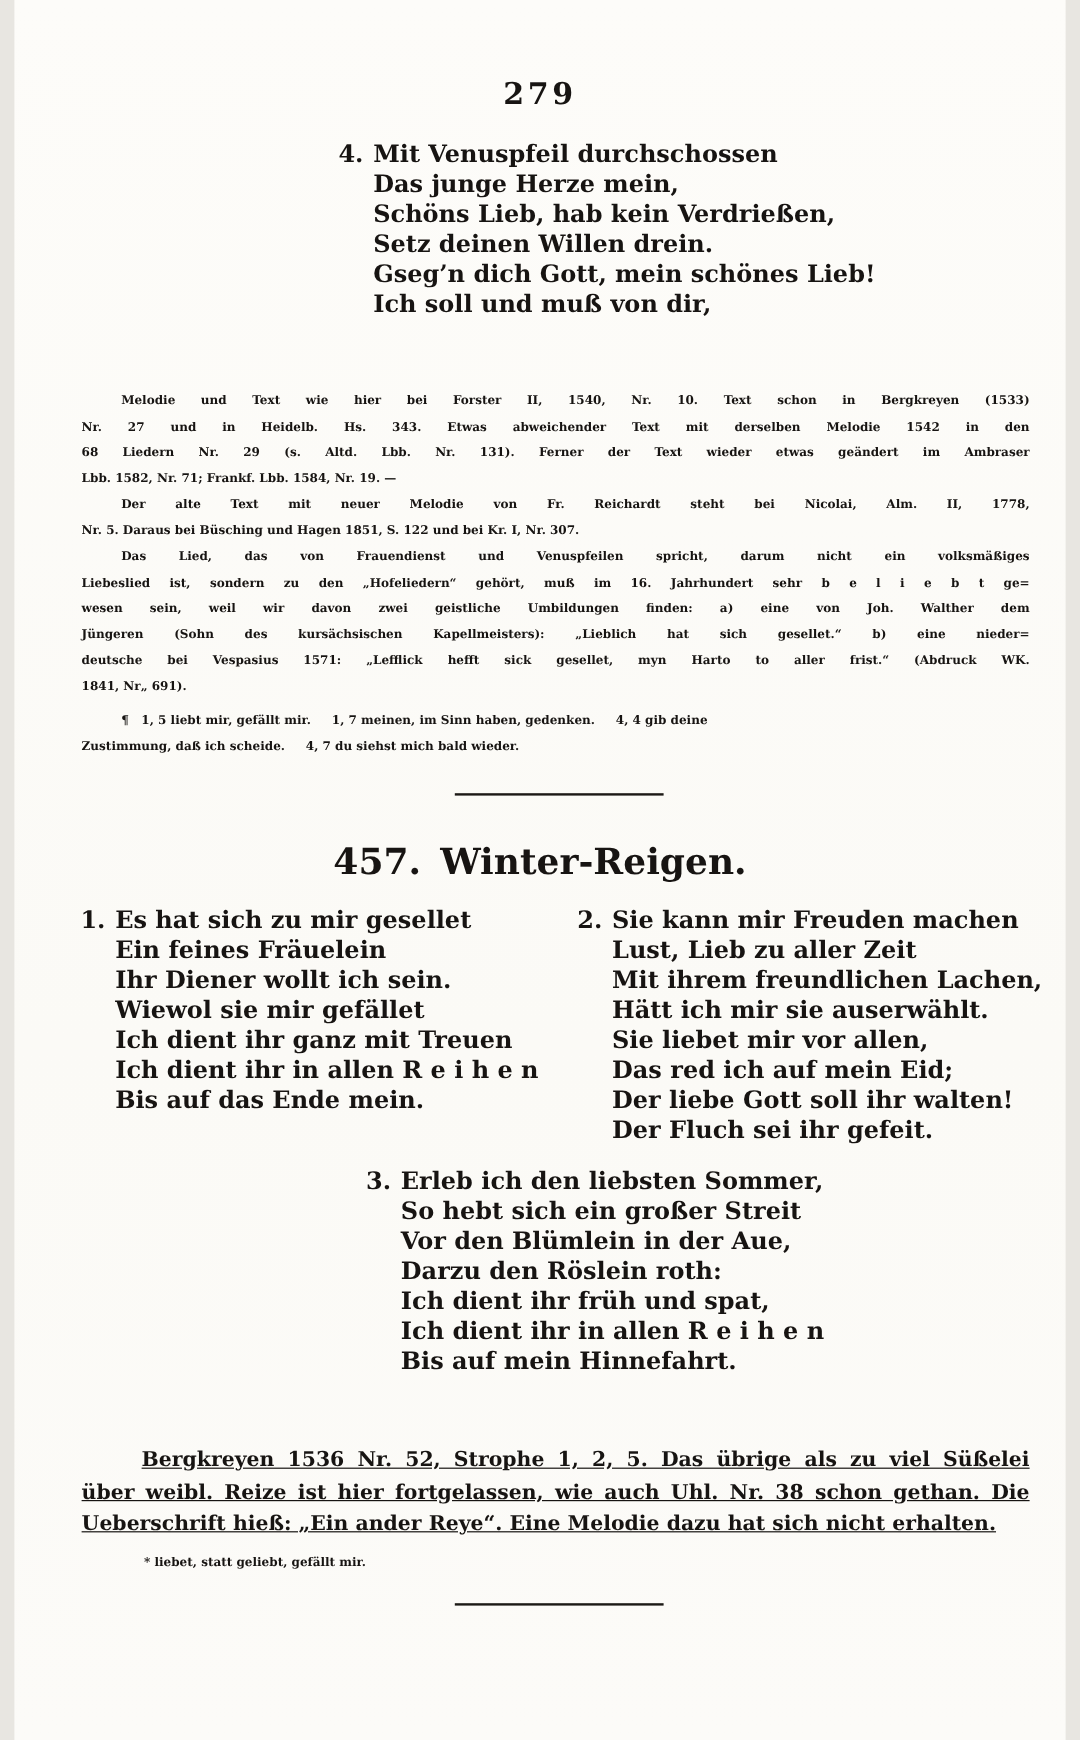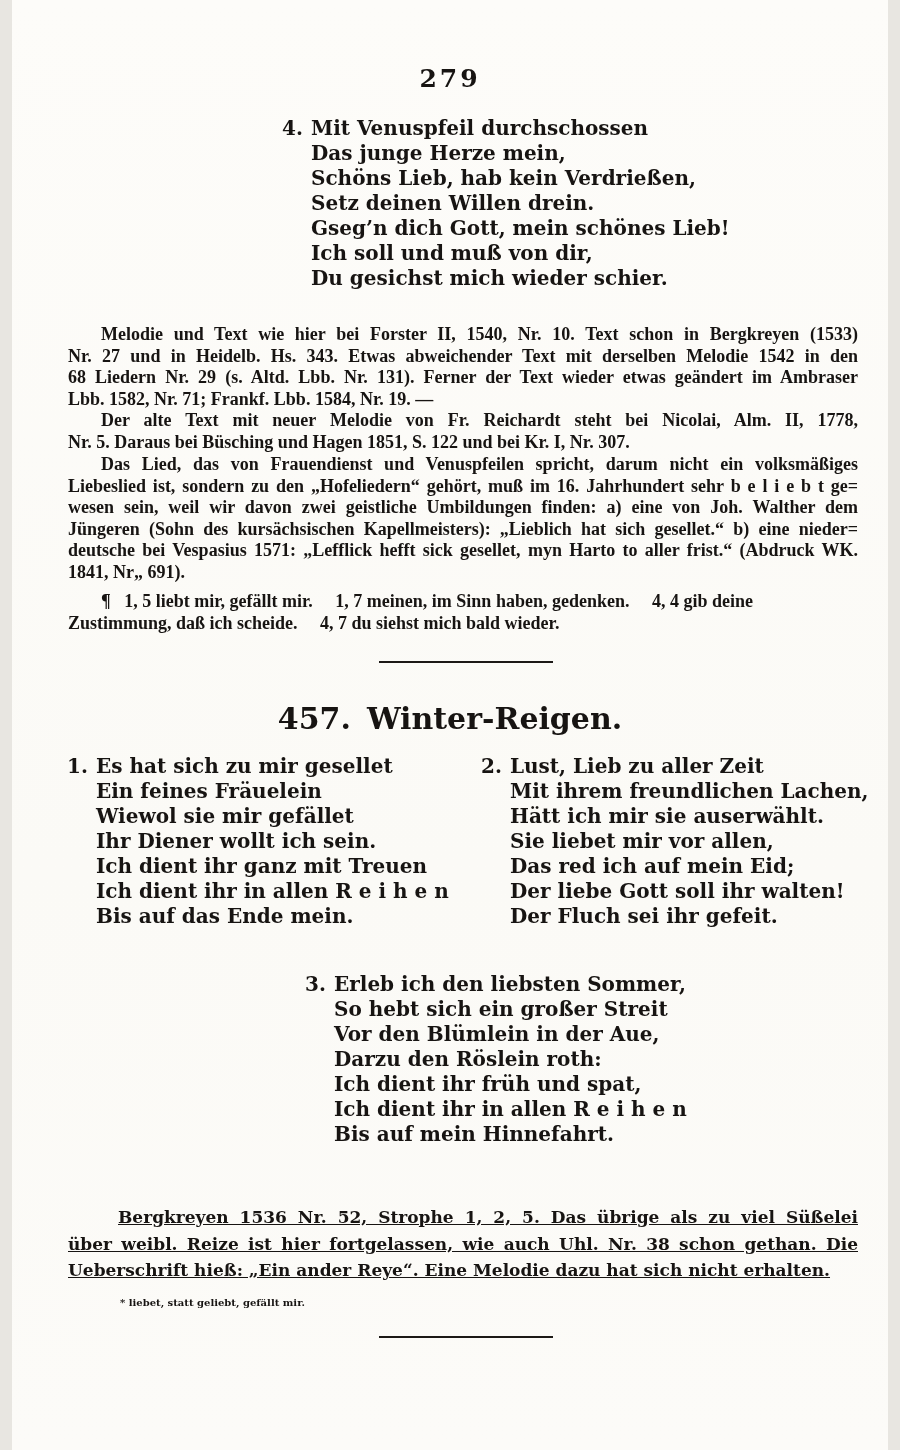--- a/index.html
+++ b/index.html
@@ -16,21 +16,21 @@
   .page-number{
     position:absolute;top:64px;left:0;width:100%;
     text-align:center;font-size:25px;letter-spacing:3px;
   }
   
   .verse{position:absolute;display:flex;font-size:20px;line-height:25px;}
   .vnum{flex:none;width:29px;}
   .vlines div{white-space:nowrap;}
   
   .block{position:absolute;left:56px;width:790px;}
-  .small{font-size:18px;line-height:21.5px;font-family:Liberation Serif, serif;}
+  .small{font-size:10px;line-height:21.5px;}
   .jl{text-align:justify;text-align-last:justify;text-justify:inter-word;}
   .jl.last{text-align-last:left;}
   .indent{padding-left:33px;}
   .prewrap{white-space:pre-wrap;}
   .divider{position:absolute;left:367px;width:174px;height:2px;background:#1c1916;}
   .heading{
     position:absolute;top:701px;left:0;width:100%;
     text-align:center;font-size:30px;line-height:36px;
   }
   .heading .hnum{margin-right:16px;}
@@ -48,21 +48,20 @@
 
   <div class="verse" style="left:270px;top:116px;">
     <div class="vnum">4.</div>
     <div class="vlines">
       <div>Mit Venuspfeil durchschossen</div>
       <div>Das junge Herze mein,</div>
       <div>Schöns Lieb, hab kein Verdrießen,</div>
       <div>Setz deinen Willen drein.</div>
       <div>Gseg’n dich Gott, mein schönes Lieb!</div>
       <div>Ich soll und muß von dir,</div>
-      <div>Du gesichst mich wieder schier.</div>
     </div>
   </div>
 
   <div class="block small" style="top:324px;">
     <div class="jl indent">Melodie und Text wie hier bei Forster II, 1540, Nr. 10.  Text schon in Bergkreyen (1533)</div>
     <div class="jl">Nr. 27 und in Heidelb. Hs. 343.  Etwas abweichender Text mit derselben Melodie 1542 in den</div>
     <div class="jl">68 Liedern Nr. 29 (s. Altd. Lbb. Nr. 131).  Ferner der Text wieder etwas geändert im Ambraser</div>
     <div class="jl last">Lbb. 1582, Nr. 71; Frankf. Lbb. 1584, Nr. 19. —</div>
   </div>
 
@@ -89,31 +88,32 @@
 
   <div class="heading">
     <span class="hnum">457.</span><span>Winter-Reigen.</span>
   </div>
 
   <div class="verse" style="left:55px;top:754px;">
     <div class="vnum">1.</div>
     <div class="vlines">
       <div>Es hat sich zu mir gesellet</div>
       <div>Ein feines Fräuelein</div>
+      <div>Ihr Diener wollt ich sein.</div>
       <div>Wiewol sie mir gefället</div>
-      <div>Ihr Diener wollt ich sein.</div>
       <div>Ich dient ihr ganz mit Treuen</div>
       <div>Ich dient ihr in allen R e i h e n</div>
       <div>Bis auf das Ende mein.</div>
     </div>
   </div>
 
   <div class="verse" style="left:469px;top:754px;">
     <div class="vnum">2.</div>
     <div class="vlines">
+      <div>Sie kann mir Freuden machen</div>
       <div>Lust, Lieb zu aller Zeit</div>
       <div>Mit ihrem freundlichen Lachen,</div>
       <div>Hätt ich mir sie auserwählt.</div>
       <div>Sie liebet mir vor allen,</div>
       <div>Das red ich auf mein Eid;</div>
       <div>Der liebe Gott soll ihr walten!</div>
       <div>Der Fluch sei ihr gefeit.</div>
     </div>
   </div>
 

